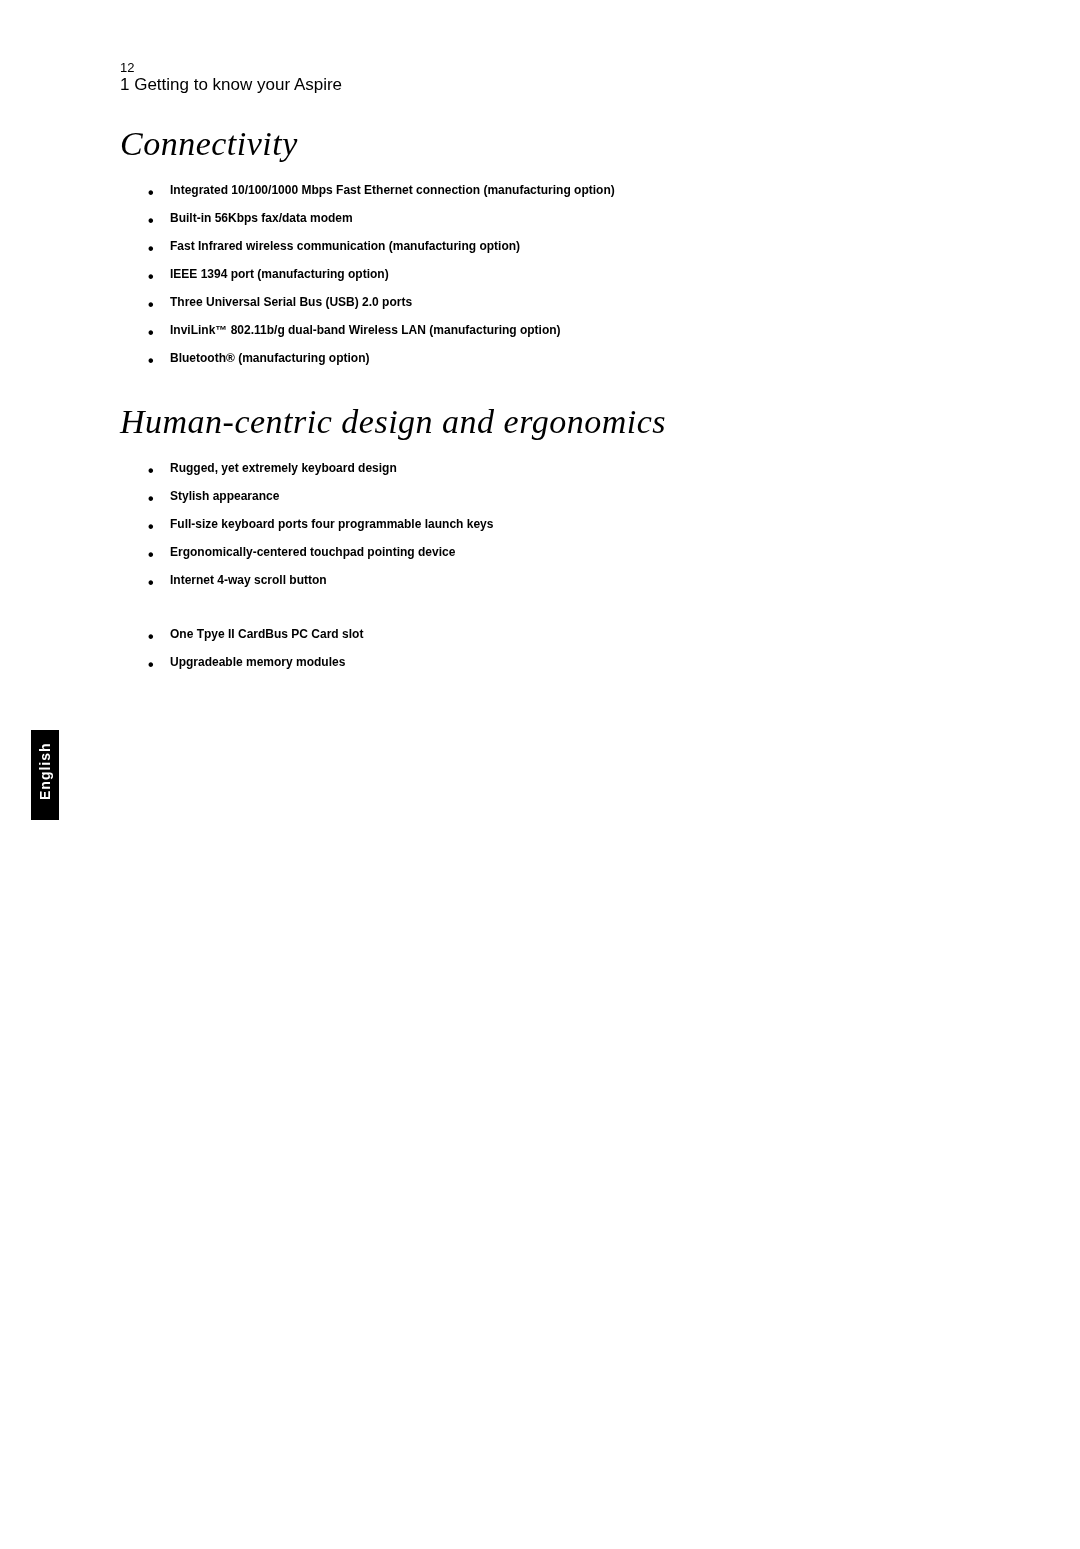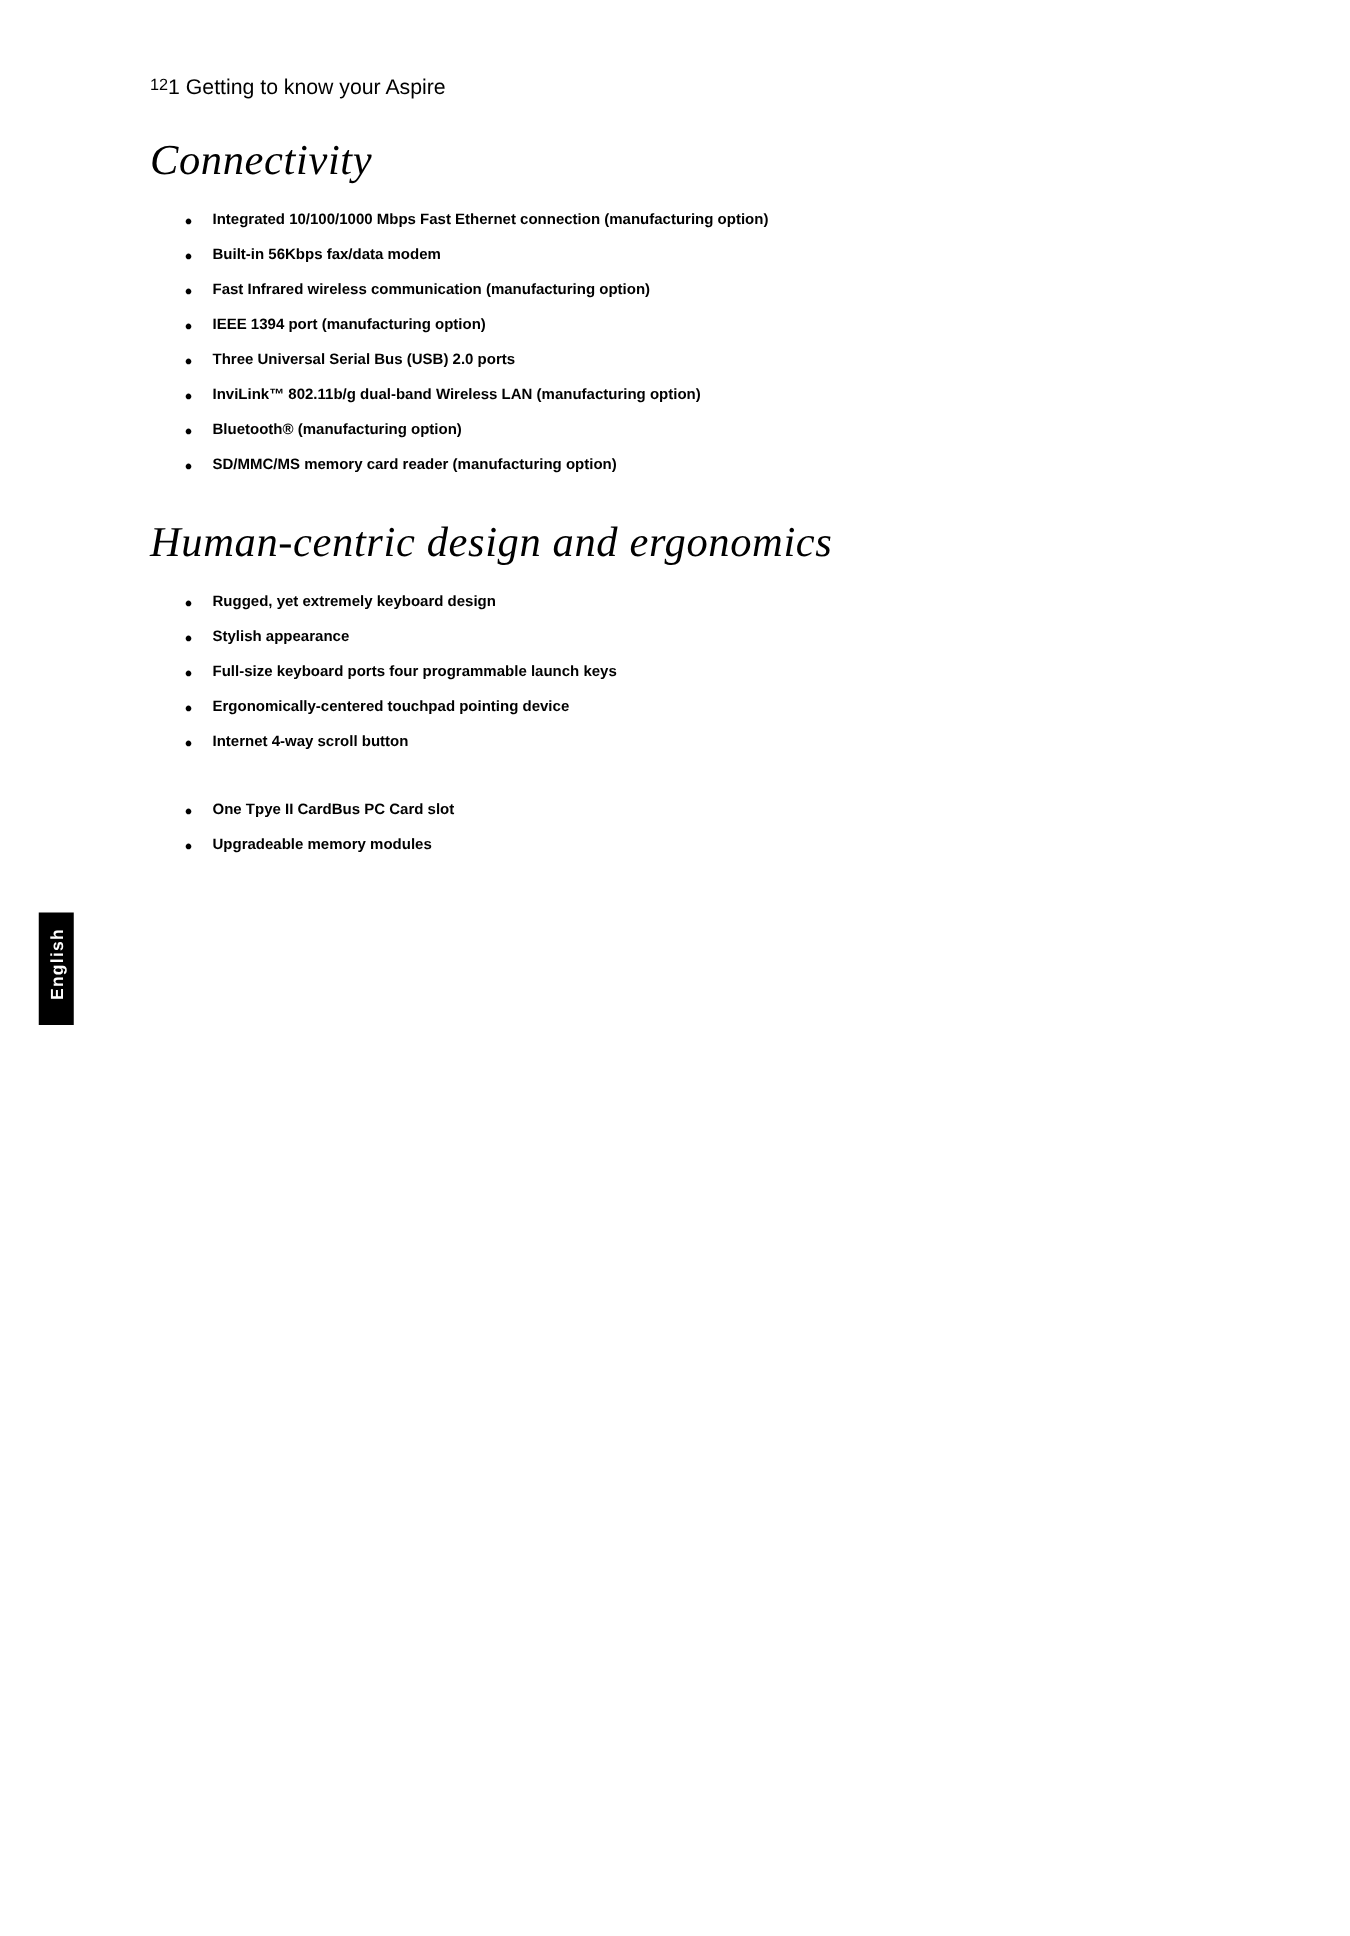--- a/index.html
+++ b/index.html
@@ -42,20 +42,21 @@
       text-align: center;
     }
 
     .header-row {
       display: flex;
       align-items: flex-start;
       margin-bottom: 30px;
       font-family: Arial, sans-serif;
       font-size: 13px;
       color: #000;
+      flex-direction: column;
     }
 
     .page-number {
       font-size: 13px;
       font-family: Arial, sans-serif;
     }
 
     .page-header-title {
       font-size: 17px;
       font-family: Arial, sans-serif;
@@ -116,21 +117,20 @@
   <div class="section">
         <h2 class="section-title">Connectivity</h2>
         <ul class="bullet-list">
           <li>Integrated 10/100/1000 Mbps Fast Ethernet connection (manufacturing option)</li>
           <li>Built-in 56Kbps fax/data modem</li>
           <li>Fast Infrared wireless communication (manufacturing option)</li>
           <li>IEEE 1394 port (manufacturing option)</li>
           <li>Three Universal Serial Bus (USB) 2.0 ports</li>
           <li>InviLink™ 802.11b/g dual-band Wireless LAN (manufacturing option)</li>
           <li>Bluetooth® (manufacturing option)</li>
-          <li>SD/MMC/MS memory card reader (manufacturing option)</li>
         </ul>
       </div>
       <div class="section">
         <h2 class="section-title">Human-centric design and ergonomics</h2>
         <ul class="bullet-list">
           <li>Rugged, yet extremely keyboard design</li>
           <li>Stylish appearance</li>
           <li>Full-size keyboard ports four programmable launch keys</li>
           <li>Ergonomically-centered touchpad pointing device</li>
           <li>Internet 4-way scroll button</li>

